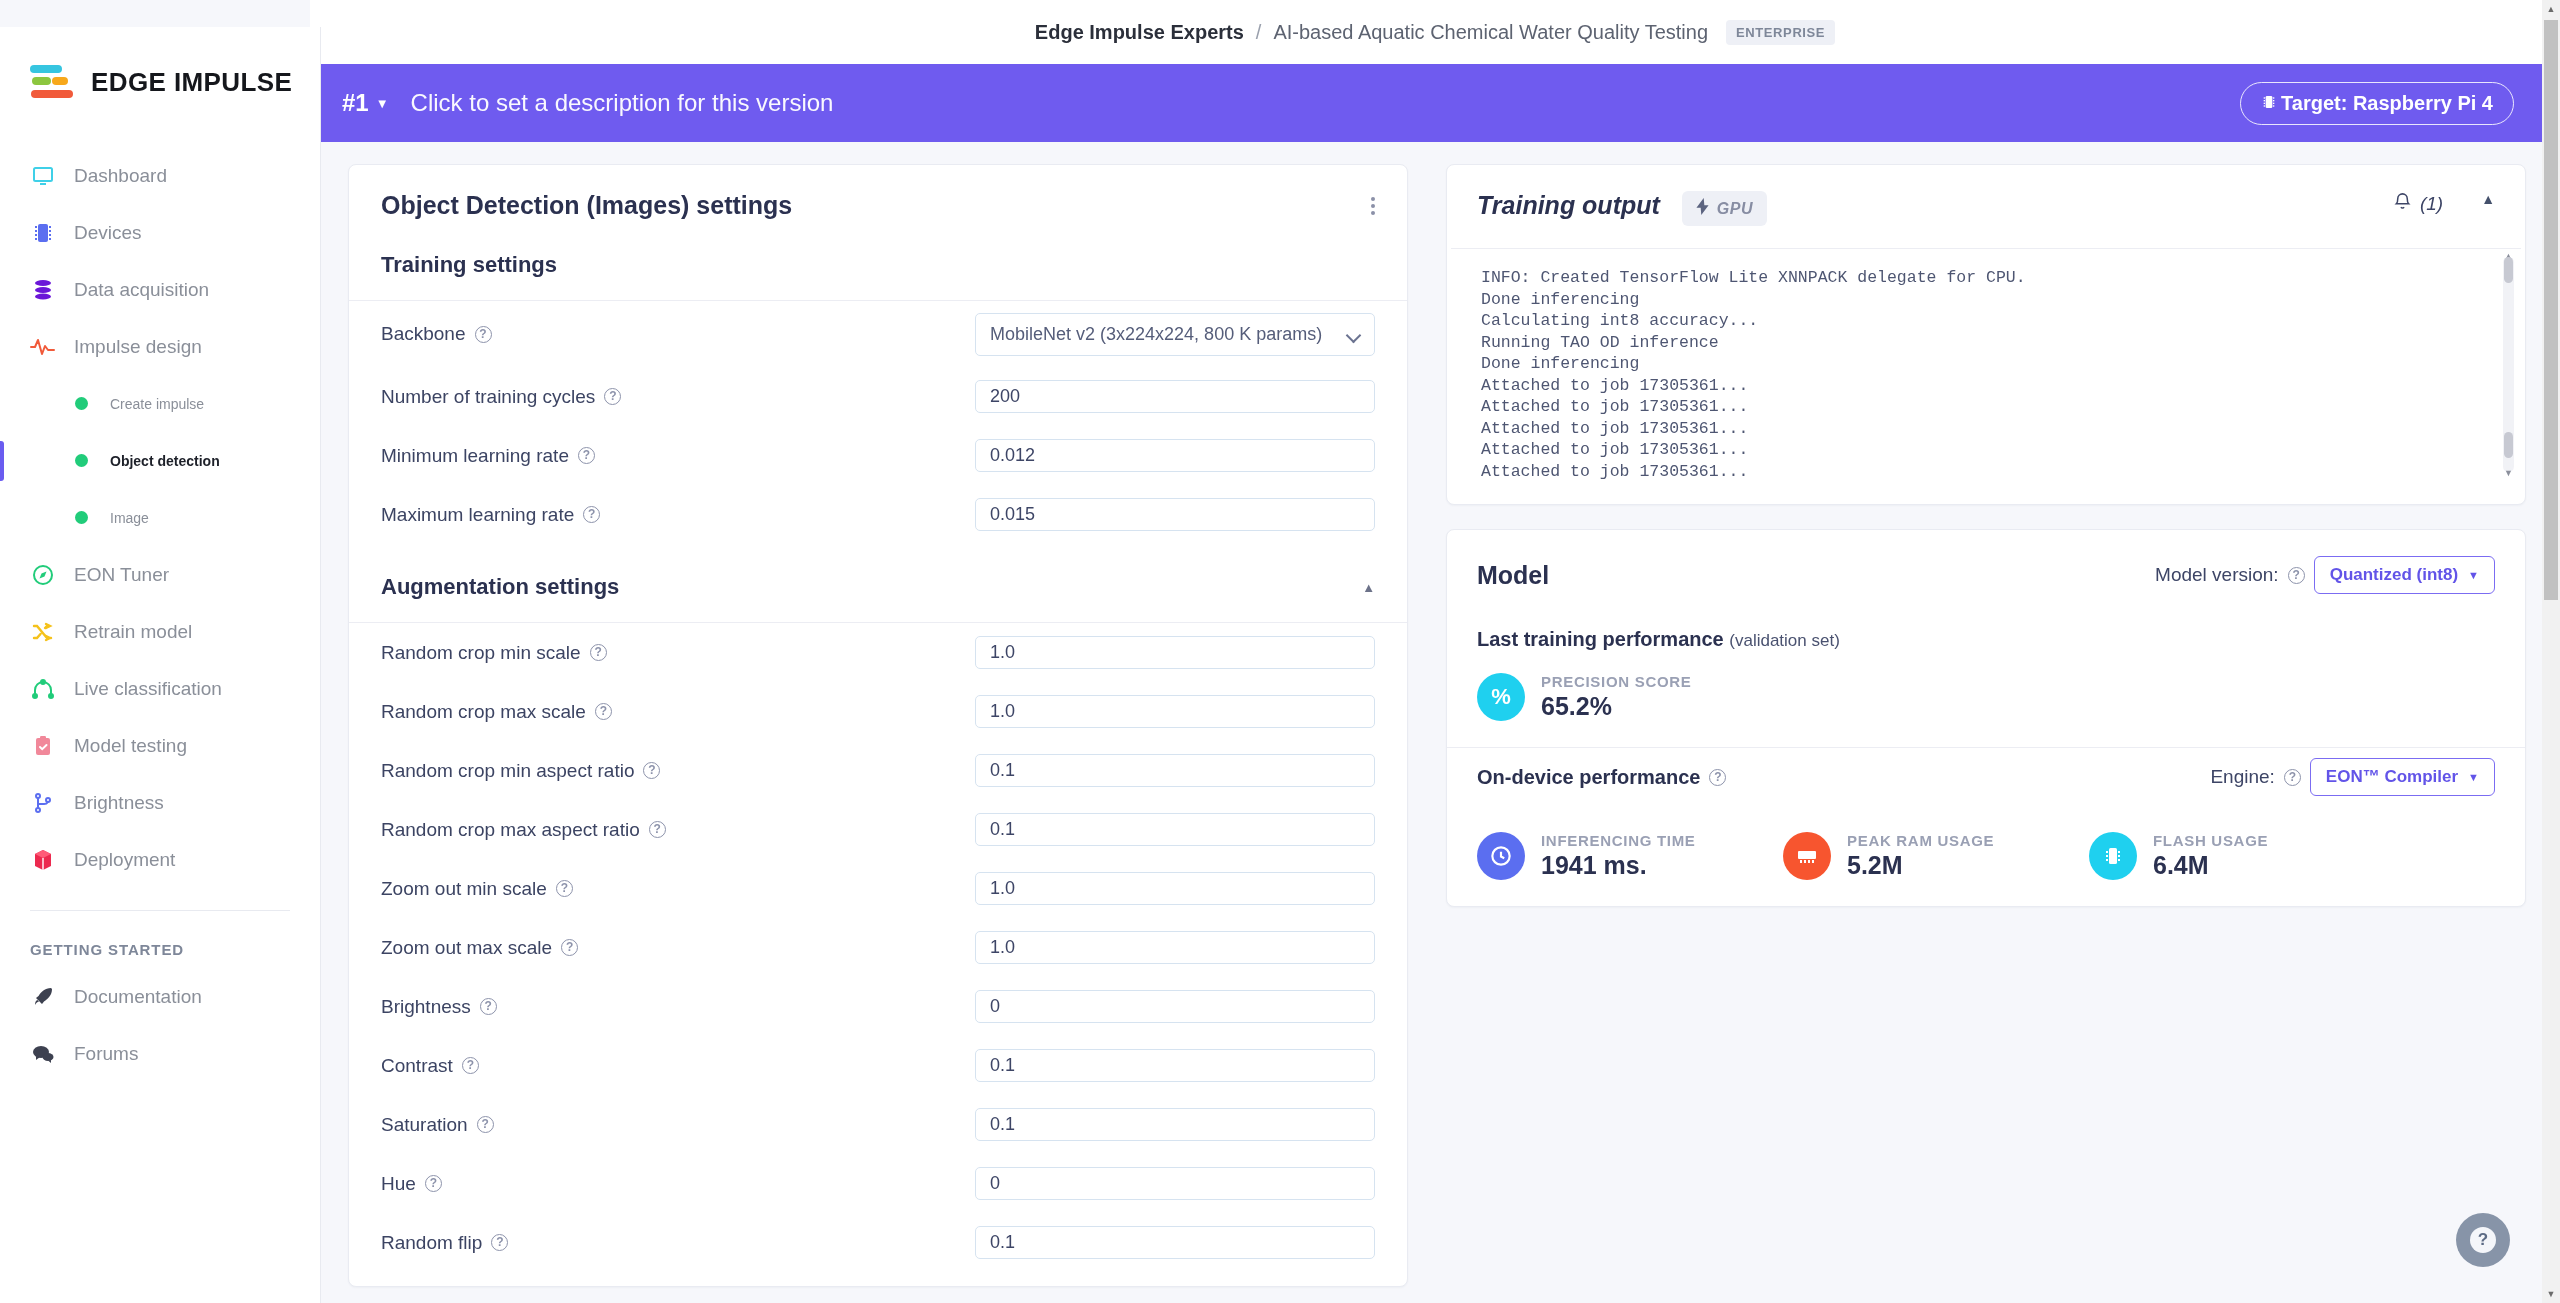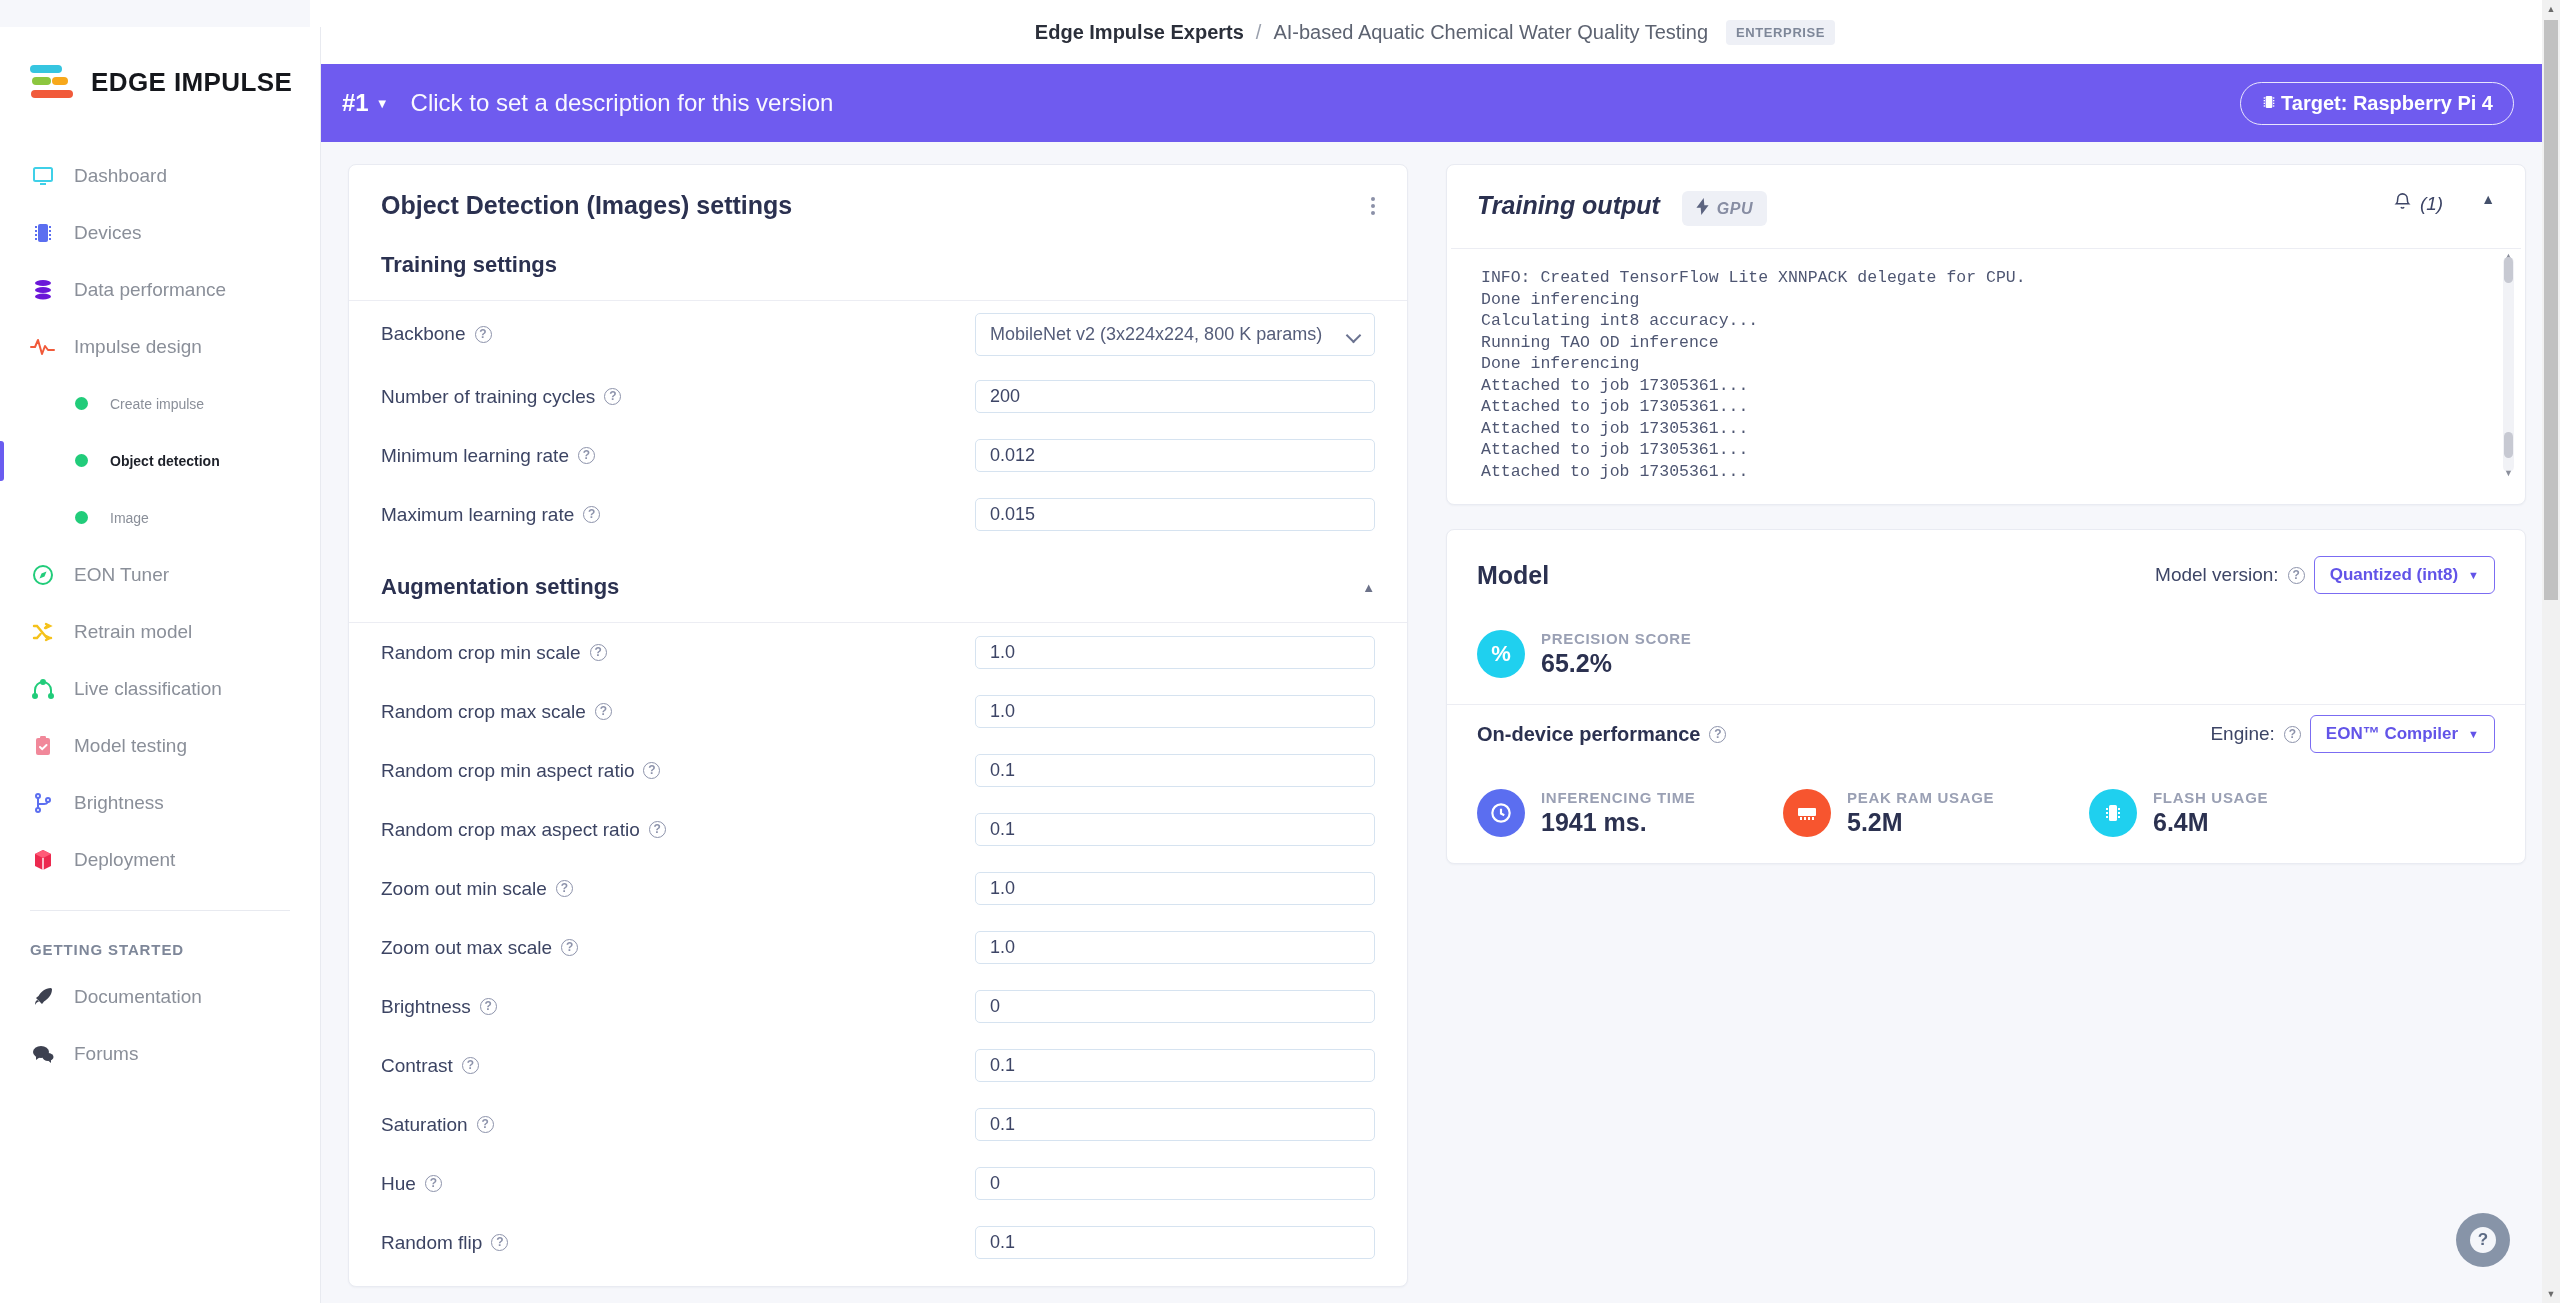--- a/index.html
+++ b/index.html
@@ -298,21 +298,21 @@
     </div>
 
     <div class="nav-item">
       <span class="ic">
         <svg width="24" height="24" viewBox="0 0 24 24" fill="#6b16d8">
           <ellipse cx="12" cy="5" rx="8" ry="3"></ellipse>
             <ellipse cx="12" cy="12" rx="8" ry="3"></ellipse>
             <ellipse cx="12" cy="18.5" rx="8" ry="3"></ellipse>
         </svg>
       </span>
-      <span>Data performance</span>
+      <span>Data acquisition</span>
     </div>
 
     <div class="nav-item">
       <span class="ic">
         <svg width="26" height="24" viewBox="0 0 26 24" fill="none" stroke="#f15a3a" stroke-width="2" stroke-linecap="round" stroke-linejoin="round">
           <path d="M1 12h4l3-7 4 14 3-8 3 4h6"></path>
         </svg>
       </span>
       <span>Impulse design</span>
     </div>
@@ -668,20 +668,24 @@
         <div class="mv-label">
           <span>Model version:</span>
           <span class="qmark">?</span>
           <div class="pill">
             <span>Quantized (int8)</span>
             <span class="c">▼</span>
           </div>
         </div>
       </div>
 
+      <div class="ltp">
+        <span>Last training performance</span>
+        <span class="sub">(validation set)</span>
+      </div>
 
       <div class="metric-row">
         <div class="metric">
           <div class="mico" style="background:#1fd0ef;">%</div>
           <div class="mtxt">
             <div class="cap">PRECISION SCORE</div>
             <div class="val">65.2%</div>
           </div>
         </div>
       </div>

